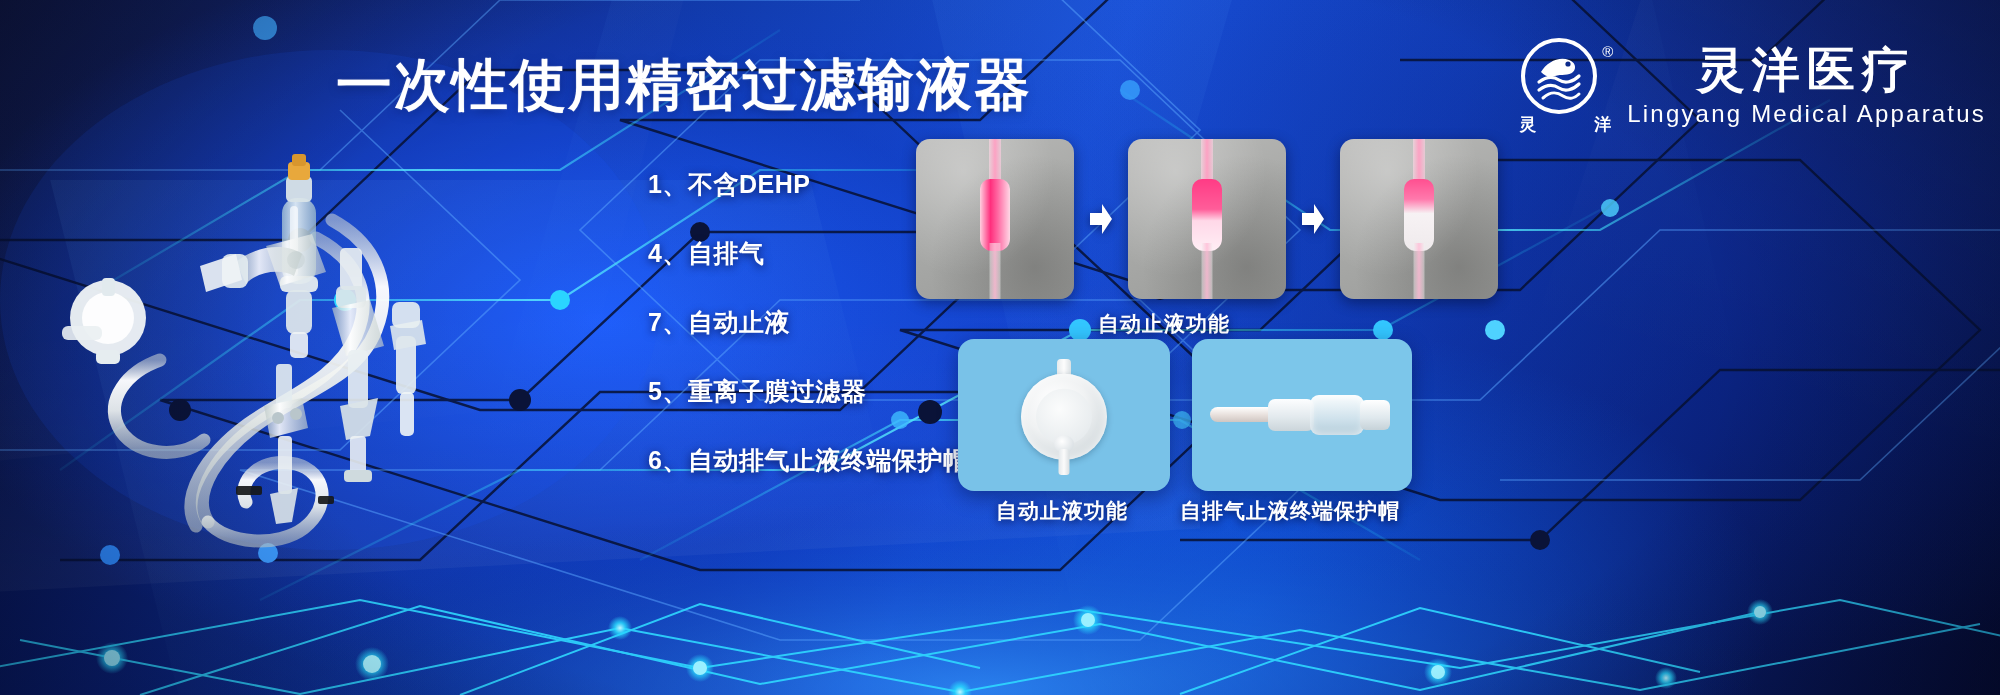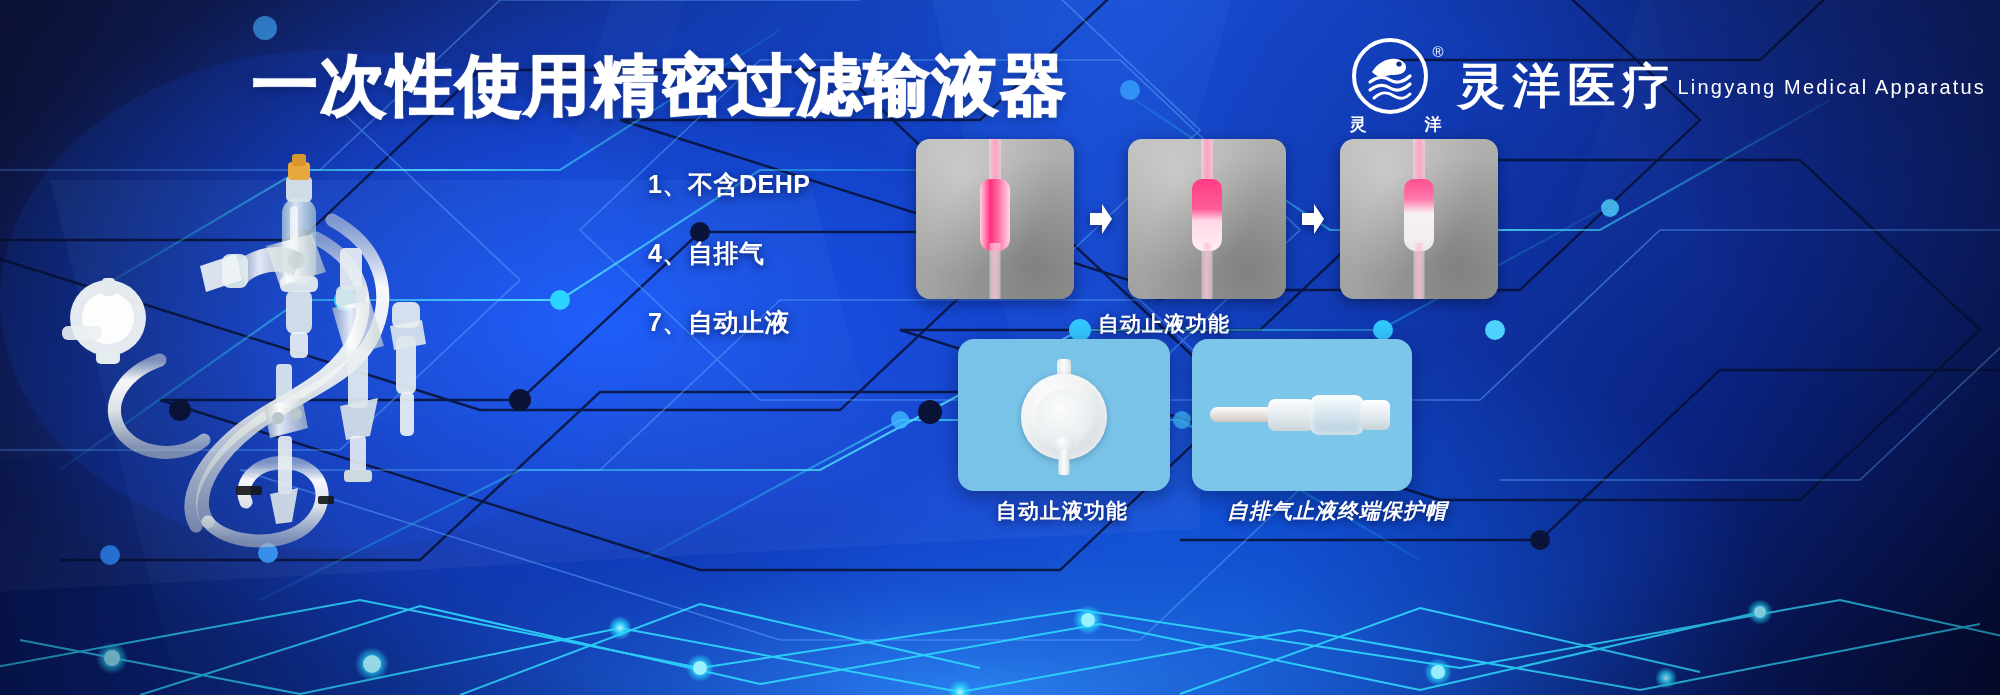--- a/index.html
+++ b/index.html
@@ -37,35 +37,36 @@
        background:linear-gradient(0deg,rgba(255,255,255,.045),rgba(255,255,255,0));
        transform:skewY(-3deg); }
 
   .netsvg{ position:absolute; inset:0; width:2000px; height:695px; }
   .vignette{ position:absolute; inset:0; pointer-events:none;
      background:radial-gradient(ellipse 1400px 760px at 50% 50%, rgba(0,0,0,0) 52%, rgba(2,6,32,.62) 100%); }
 
   
   .title{
     position:absolute; left:252px; top:46px; width:780px; height:78px;
-    font-size:66px; font-weight:bold; color:#ffffff; letter-spacing:2px;
+    font-size:56px; font-weight:normal; color:#ffffff; letter-spacing:2px;
     line-height:78px; white-space:nowrap;
     text-shadow:0 0 1px #fff, 0 0 2px #fff, 0 3px 10px rgba(0,20,80,.55);
+    text-align:right;
     -webkit-text-stroke:1.5px #ffffff;
   }
 
   
   .logo{ position:absolute; right:14px; top:36px; display:flex; align-items:center; gap:16px; }
   .logo-mark{ position:relative; width:92px; height:100px; flex:0 0 auto; }
   .logo-mark .reg{ position:absolute; right:-2px; top:8px; color:#fff; font-size:15px; line-height:1; }
   .logo-cjk{ position:absolute; left:0; bottom:0; width:92px; display:flex;
              justify-content:space-between; color:#fff; font-size:17px; font-weight:bold; }
-  .logo-text{ display:flex; flex-direction:row; align-items:center;text-align:center; }
+  .logo-text{ display:flex; flex-direction:column; align-items:center;text-align:center; }
   .logo-cn{ color:#fff; font-size:48px; font-weight:bold; letter-spacing:7px; line-height:1.08; white-space:nowrap; }
-  .logo-en{ color:#fff; font-size:20px; letter-spacing:2.2px; white-space:nowrap; margin-top:4px; }
+  .logo-en{ color:#fff; font-size:24px; letter-spacing:2.2px; white-space:nowrap; margin-top:4px; }
 
   
   .features{ position:absolute; left:648px; top:172px; width:330px; }
   .feature{ color:#ffffff; font-size:25px; font-weight:bold; line-height:1;
             margin-bottom:44px; white-space:nowrap; letter-spacing:.5px;
             text-shadow:0 2px 8px rgba(0,10,60,.75); }
   .feature:last-child{ margin-bottom:0; }
 
   
   .photorow{ position:absolute; left:916px; top:139px; display:flex; align-items:center; gap:12px; }
@@ -94,21 +95,21 @@
   .cap{ position:absolute; color:#fff; font-size:21px; font-weight:bold; white-space:nowrap;
         text-shadow:0 2px 8px rgba(0,10,60,.8); letter-spacing:1px; }
   .cap-top{ left:1098px; top:310px; }
 
   
   .bluecard{ position:absolute; border-radius:16px; overflow:hidden; background:#79c2e8;
              box-shadow:0 6px 20px rgba(0,10,50,.4); }
   .bc1{ left:958px; top:339px; width:212px; height:152px; }
   .bc2{ left:1192px; top:339px; width:220px; height:152px; background:#7cc6ea; }
   .cap-b1{ left:996px; top:497px; }
-  .cap-b2{ left:1227px; top:497px;font-style:italic; }
+  .cap-b2{ left:1180px; top:497px; }
 
   
   .filter-body{ position:absolute; left:50%; top:50%; transform:translate(-50%,-48%); width:86px; height:86px;
       border-radius:50%;
       background:radial-gradient(circle at 38% 32%, #ffffff 0%, #f0f2f3 40%, #d8dee1 72%, #c2cacf 100%);
       box-shadow:inset 0 0 10px rgba(255,255,255,.9), 0 2px 6px rgba(0,30,60,.25); }
   .filter-inner{ position:absolute; left:50%; top:50%; transform:translate(-50%,-50%);
       width:56px; height:56px; border-radius:50%;
       background:radial-gradient(circle at 42% 36%, #fbfcfc, #e9edef 70%, #dfe5e8 100%); }
   .filter-stem-t{ position:absolute; left:50%; transform:translateX(-50%); top:20px; width:14px; height:26px;
@@ -359,20 +360,22 @@
     <div class="logo-text">
       <div class="logo-cn">灵洋医疗</div>
       <div class="logo-en">Lingyang Medical Apparatus</div>
     </div>
   </div>
 
   <div class="features">
     <div class="feature">1、不含DEHP</div>
     <div class="feature">4、自排气</div>
     <div class="feature">7、自动止液</div>
+    <div class="feature">5、重离子膜过滤器</div>
+    <div class="feature">6、自动排气止液终端保护帽</div>
   </div>
 
   <div class="photorow">
     <div class="ph">
       <div class="bgblur"></div>
       <div class="tube tube-top"></div>
       <div class="chamber chm-a"></div>
       <div class="tube tube-bot"></div>
     </div>
     <div class="arrow">

